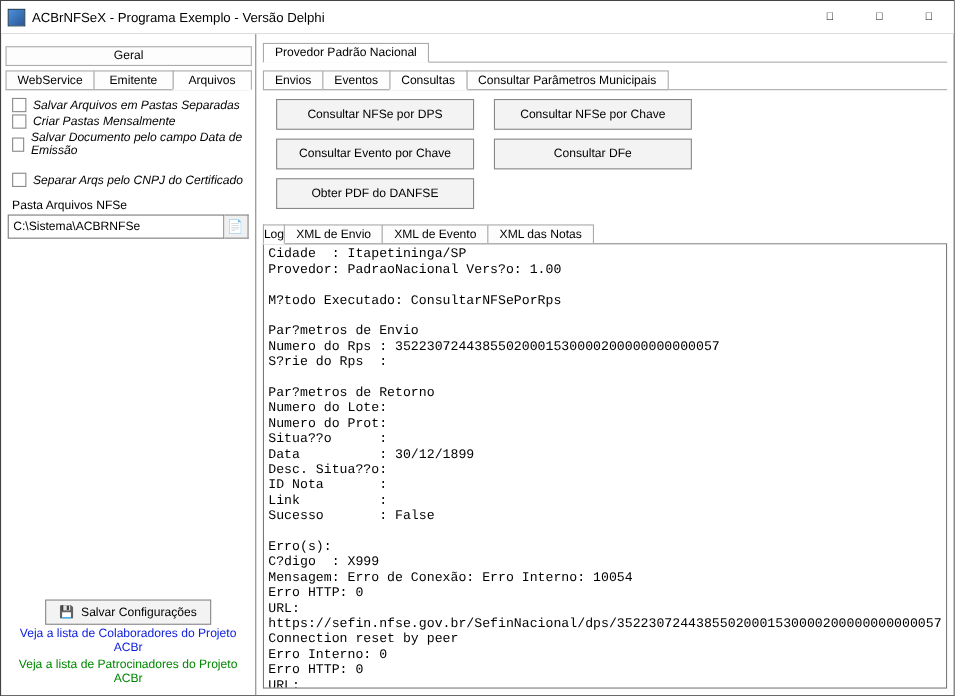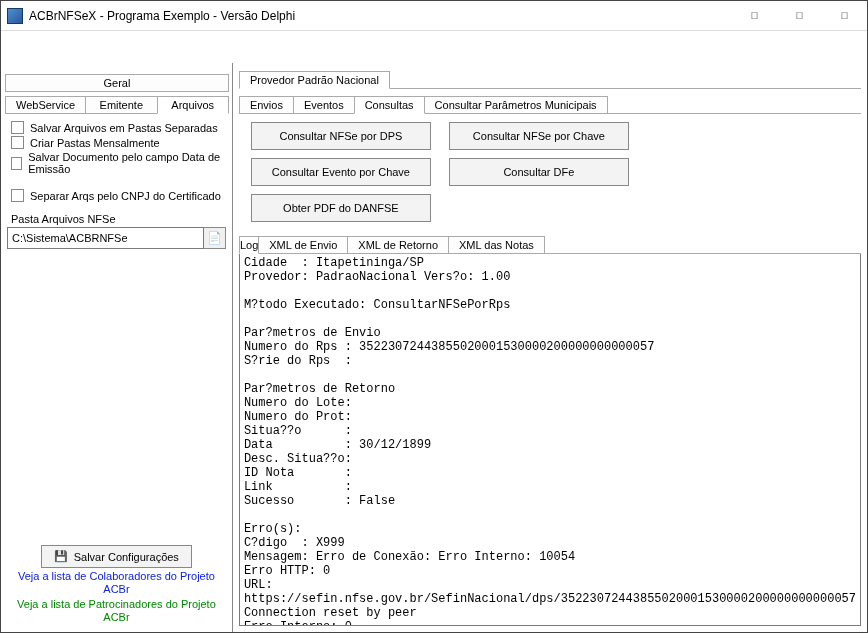--- a/index.html
+++ b/index.html
@@ -9,21 +9,20 @@
   font-size: 11px;
   background: #fff;
   overflow: hidden;
 }
 .window {
   width: 868px;
   height: 633px;
   display: flex;
   flex-direction: column;
   border: 1px solid #444;
-  gap: 32px;
 }
 .titlebar {
   height: 30px;
   display: flex;
   align-items: center;
   background: #fff;
   border-bottom: 1px solid #ddd;
 }
 .titlebar .icon {
   width: 16px; height: 16px;
@@ -94,20 +93,21 @@
   padding: 6px 2px 2px;
   display: flex;
   flex-direction: column;
 }
 .chk {
   display: flex;
   align-items: center;
   gap: 6px;
   margin: 1px 0;
   padding-left: 4px;
+  font-style: italic;
 }
 .chk .box {
   width: 13px; height: 13px;
   border: 1px solid #888;
   background: #fff;
 }
 .fieldlabel { margin: 10px 0 2px 4px; }
 .pathrow {
   display: flex;
   align-items: stretch;
@@ -281,21 +281,21 @@
         <button class="action">Consultar DFe</button>
       </div>
       <div class="btnrow">
         <button class="action">Obter PDF do DANFSE</button>
       </div>
 
       <div class="logarea">
         <div class="tabs">
           <div class="tab active" style="padding:2px 0">Log</div>
           <div class="tab">XML de Envio</div>
-          <div class="tab">XML de Retorno</div>
+          <div class="tab">XML de Evento</div>
           <div class="tab">XML das Notas</div>
         </div>
         <div class="memo">Cidade  : Itapetininga/SP
 Provedor: PadraoNacional Vers?o: 1.00
 
 M?todo Executado: ConsultarNFSePorRps
 
 Par?metros de Envio
 Numero do Rps : 35223072443855020001530000200000000000057
 S?rie do Rps  :

